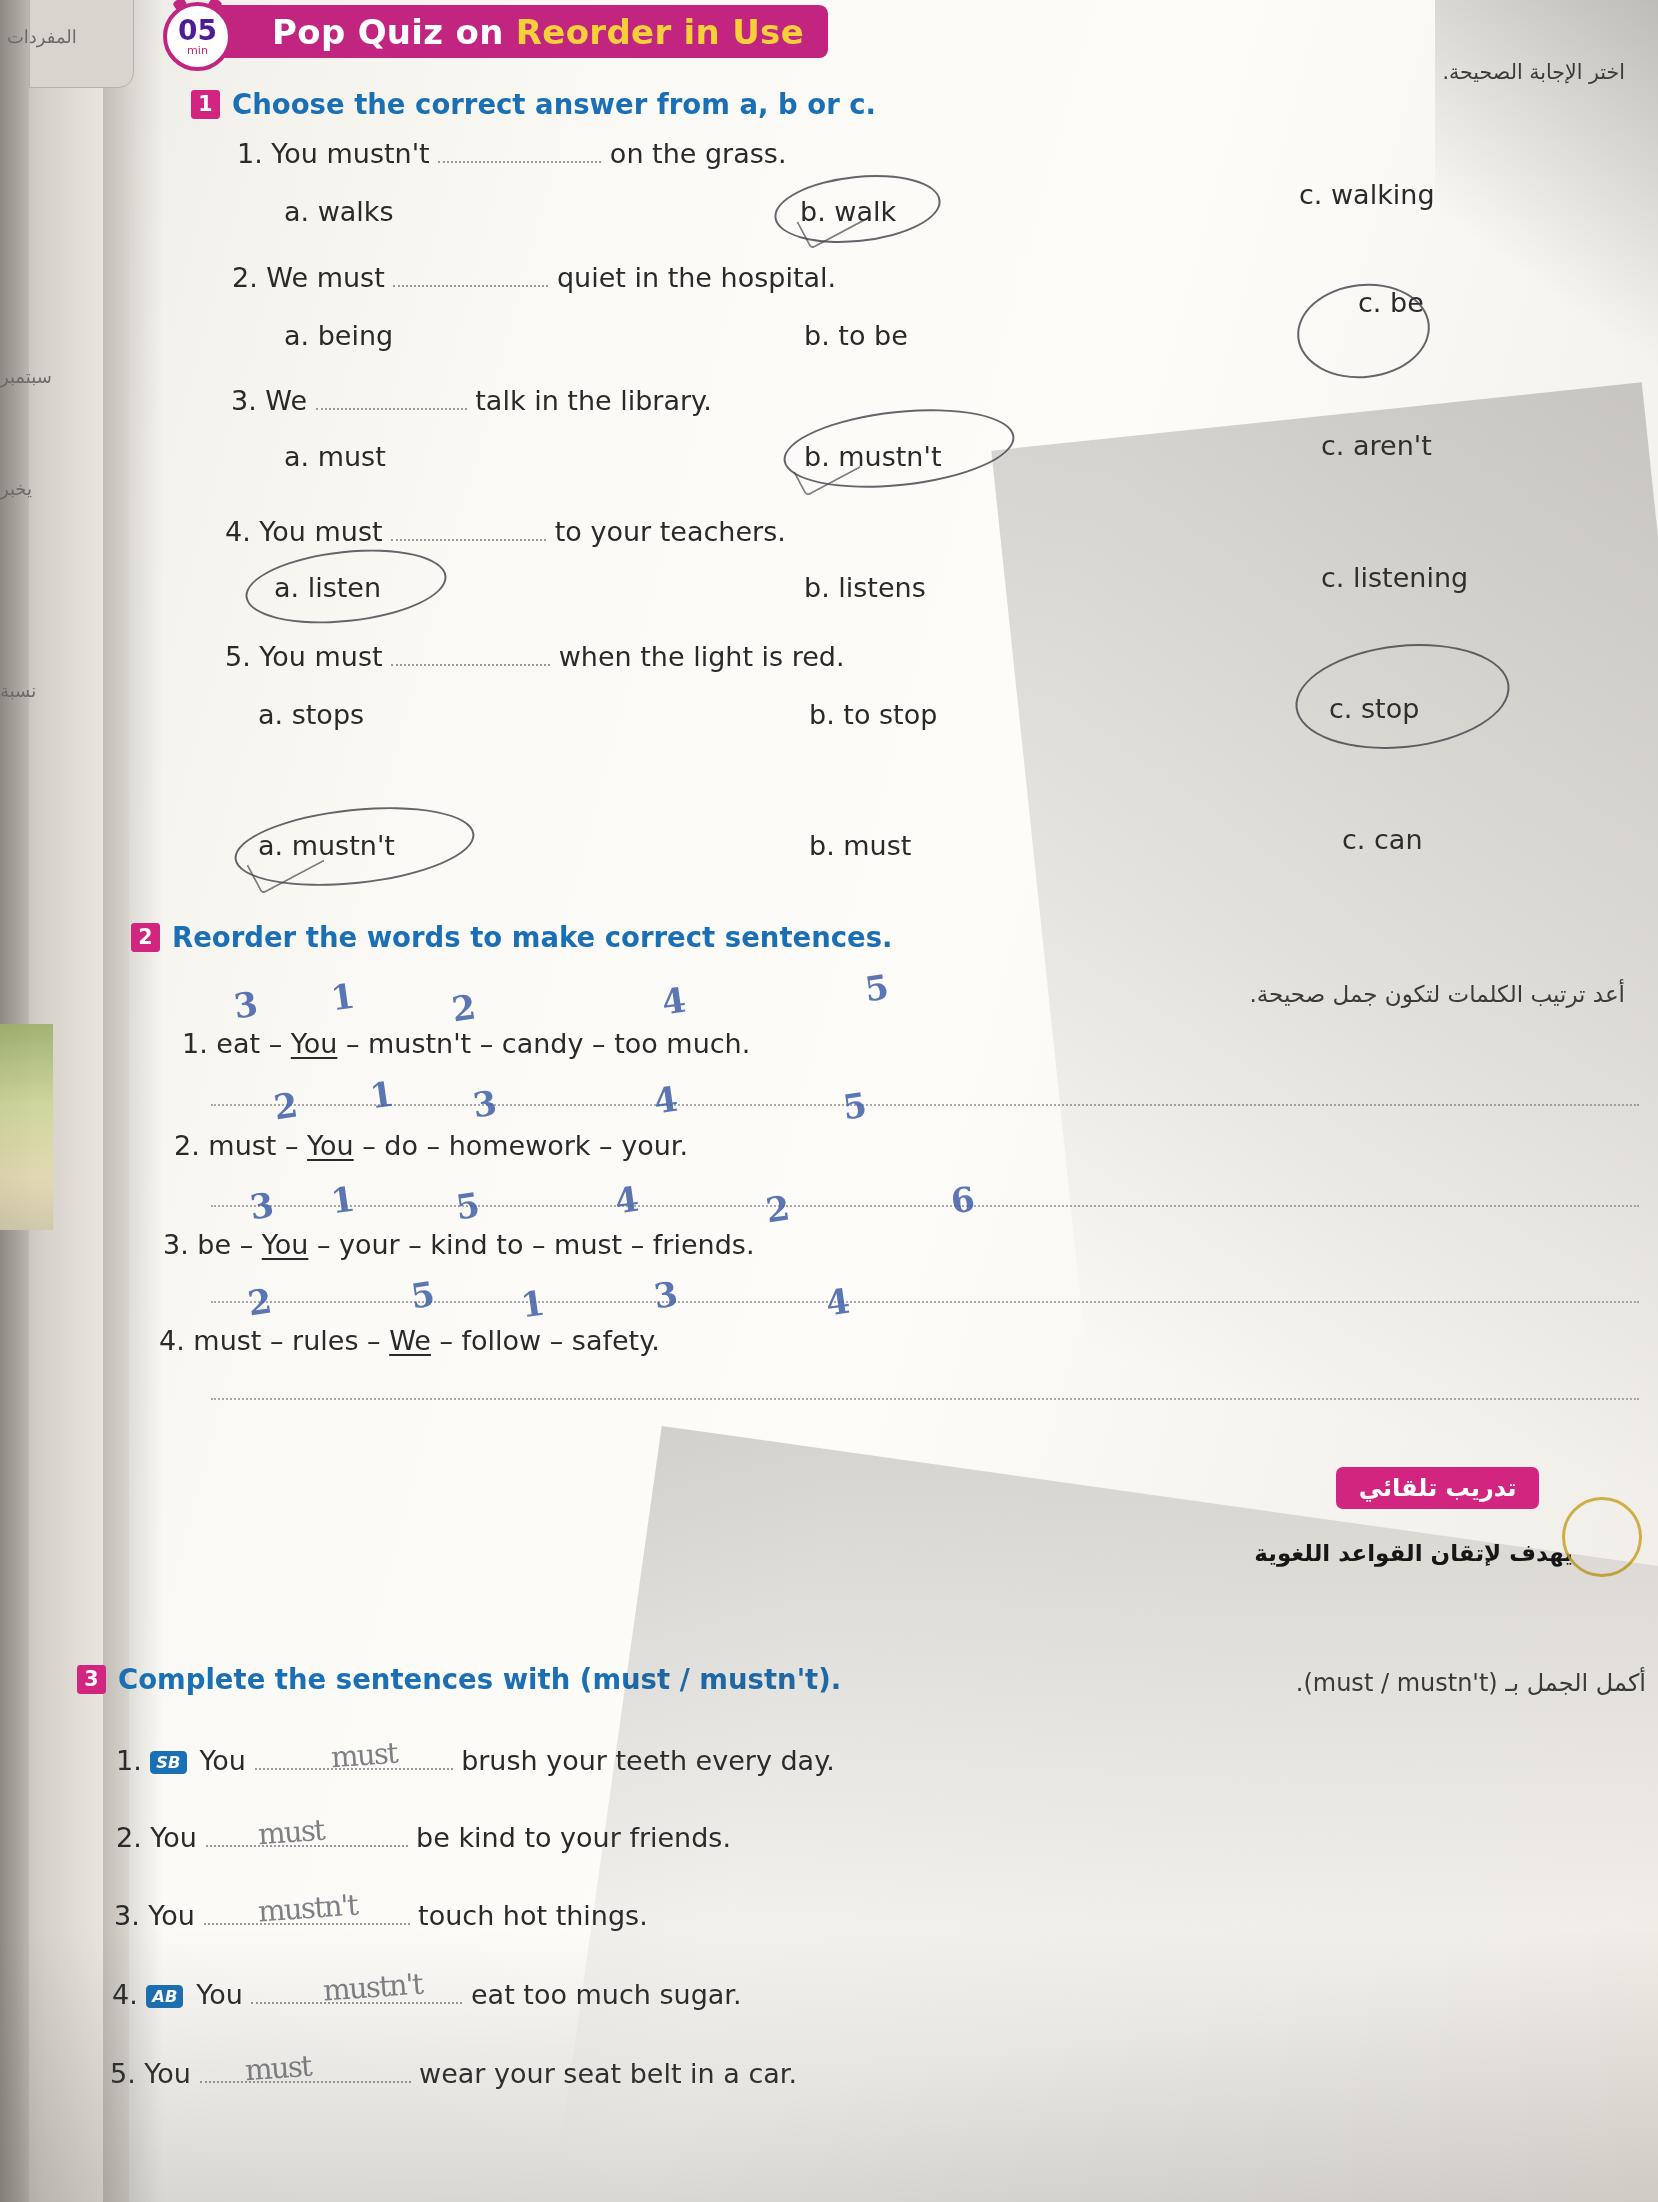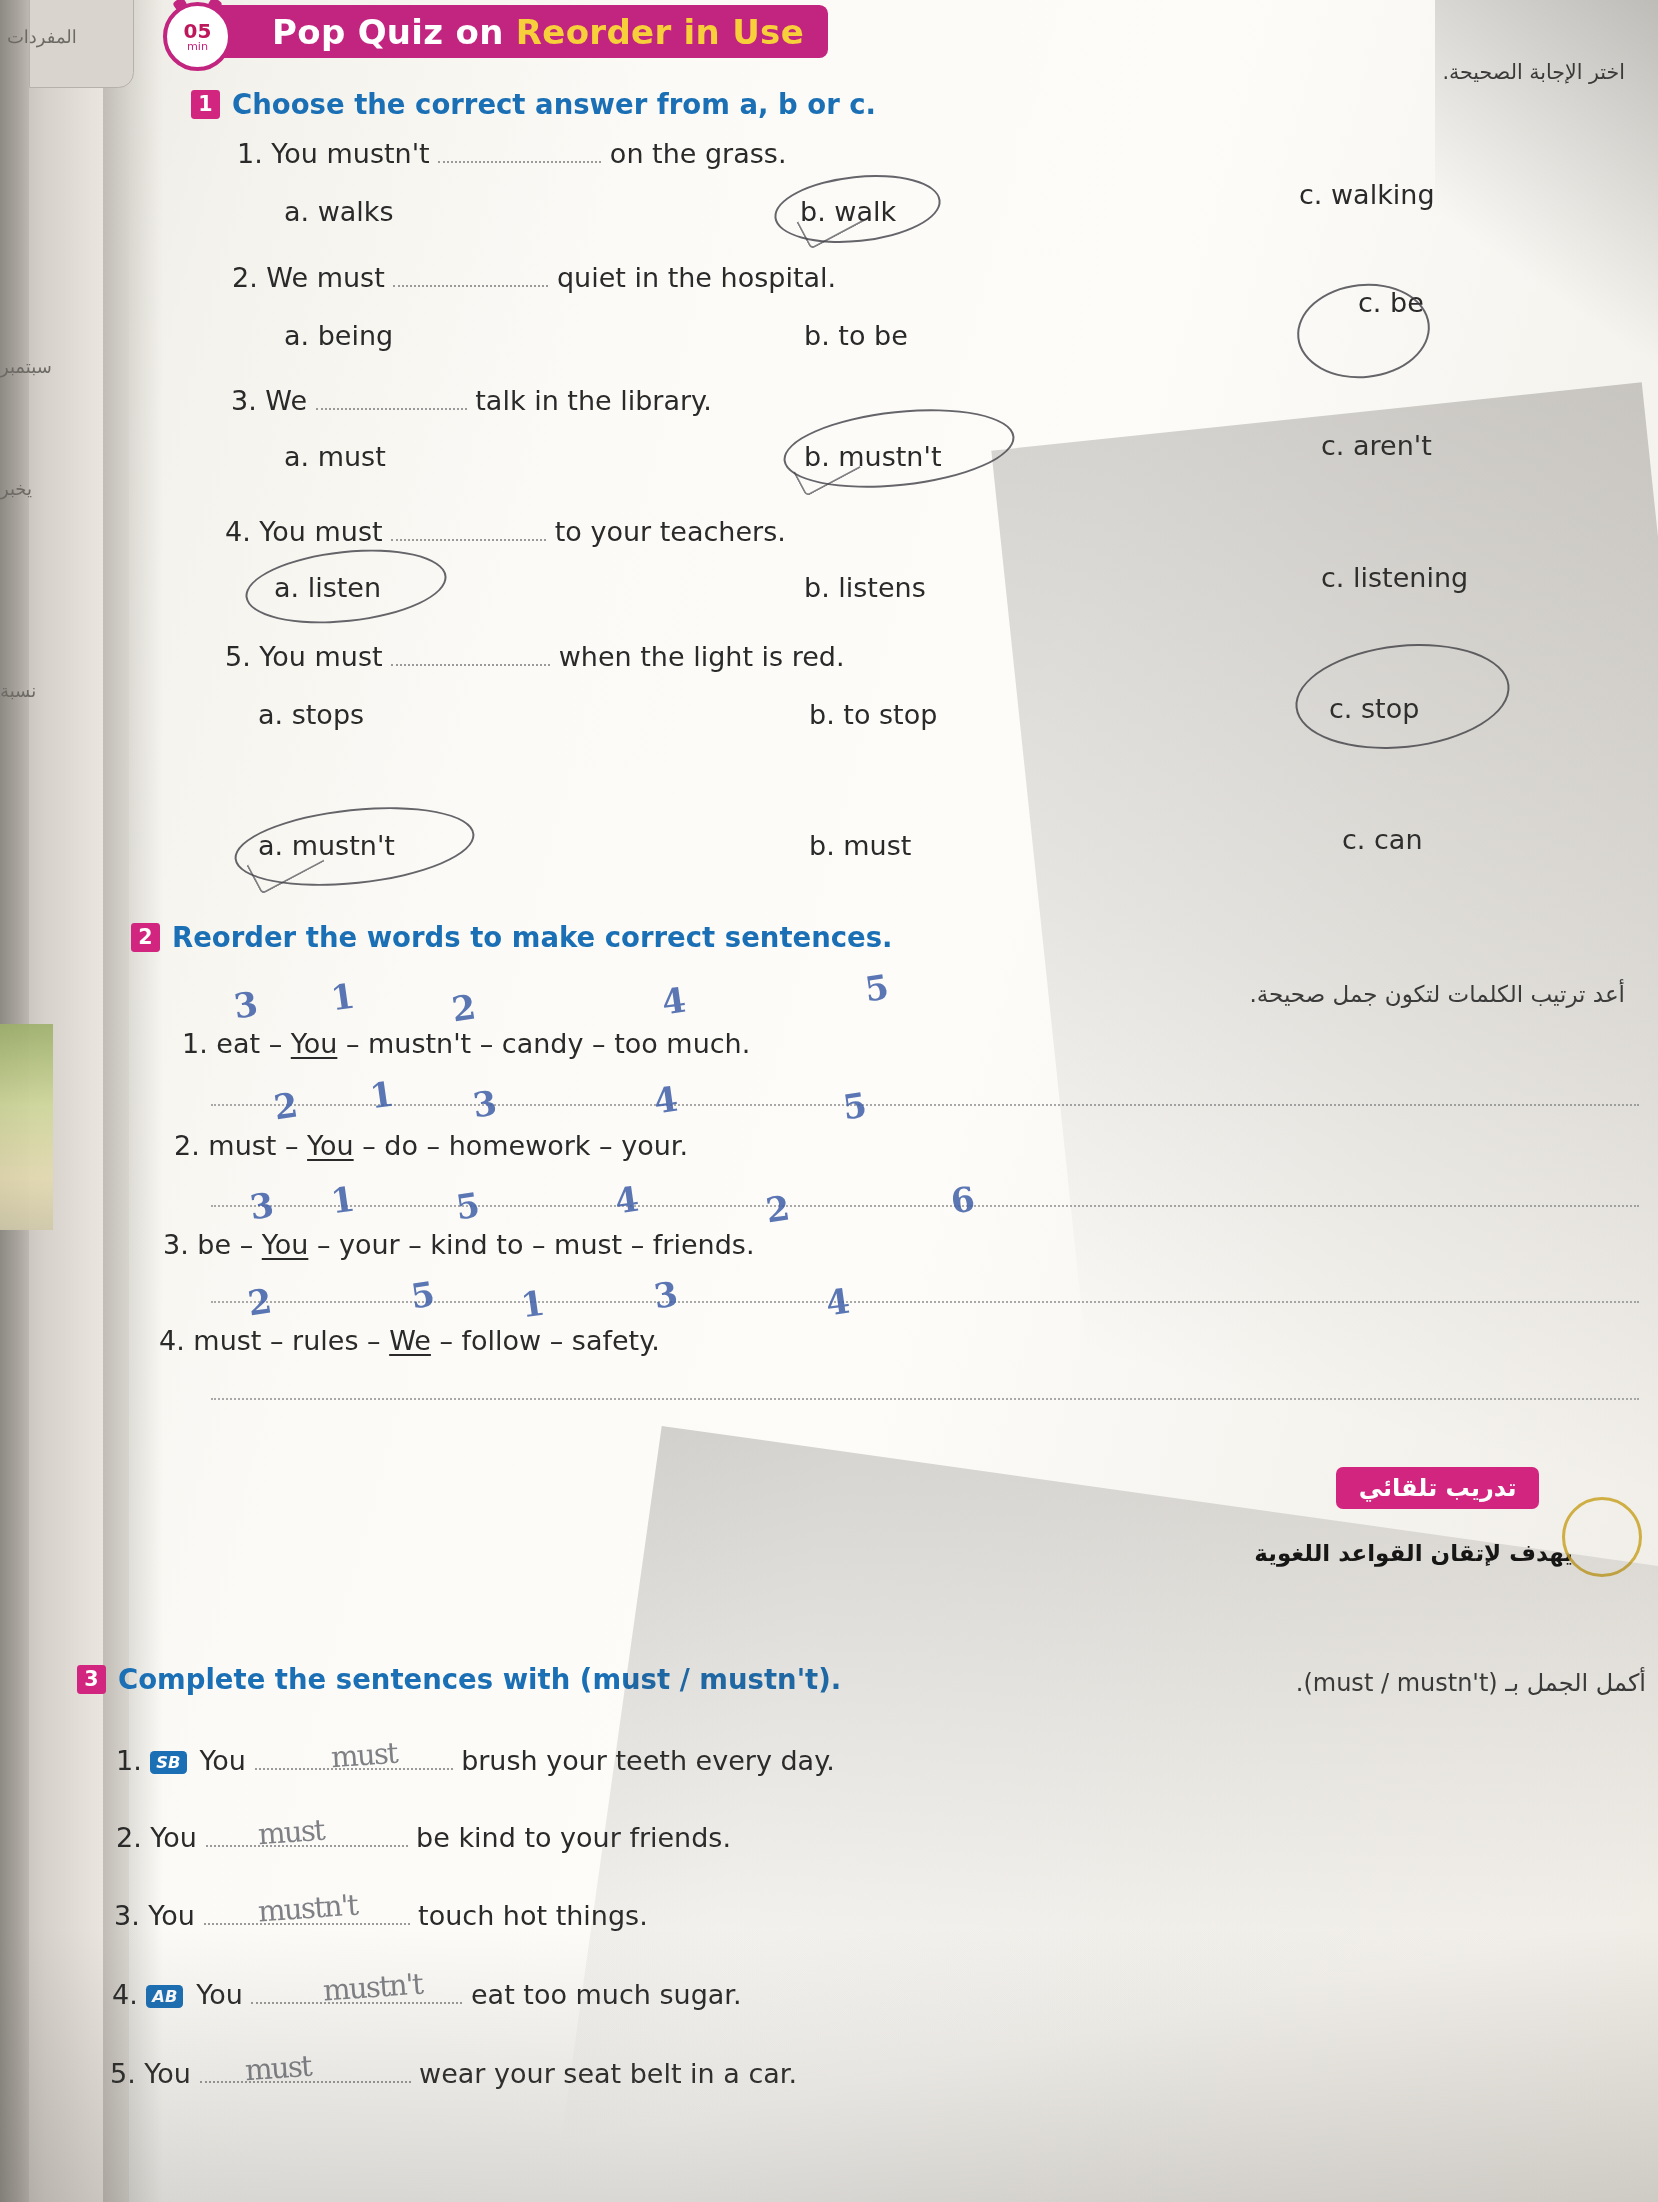--- a/index.html
+++ b/index.html
@@ -117,21 +117,21 @@
     border-radius: 50%;
     background: #ffffff;
     border: 4.3px solid #c2257f;
     display: flex;
     flex-direction: column;
     align-items: center;
     justify-content: center;
     box-sizing: border-box;
     z-index: 5;
   }
-  .clock .num { font-size: 20px; font-weight: bold; color: #be185d; line-height: 1; }
+  .clock .num { font-size: 28px; font-weight: bold; color: #4c1d95; line-height: 1; }
   .clock .min { font-size: 11.2px; color: #c2257f; line-height: 1; }
   .clock::before, .clock::after {
     content: "";
     position: absolute;
     top: -6.9px;
     width: 12px; height: 10.3px;
     background: #c2257f;
     border-radius: 3.4px;
   }
   .clock::before { left: 6.9px; transform: rotate(-35deg); }
@@ -289,21 +289,21 @@
 
 <div class="page">
   <div class="paper"></div>
   <div class="left-margin"></div>
   <div class="left-edge-dark"></div>
   <div class="spine-shadow"></div>
   <div class="corner-tl"></div>
   <div class="photo-strip"></div>
 
   <div class="side-note" style="top:26px; left:6.9px;font-family:Liberation Serif, serif;">المفردات</div>
-  <div class="side-note" style="top:356px; left:0px;">سبتمبر</div>
+  <div class="side-note" style="top:366px; left:0px;">سبتمبر</div>
   <div class="side-note" style="top:478px; left:0px;">يخبر</div>
   <div class="side-note" style="top:680px; left:0px;">نسبة</div>
 
   <div class="banner">
     <div class="banner-title">
       <span>Pop Quiz on </span><span class="accent">Reorder in Use</span>
     </div>
   </div>
   <div class="clock">
     <span class="num">05</span>

